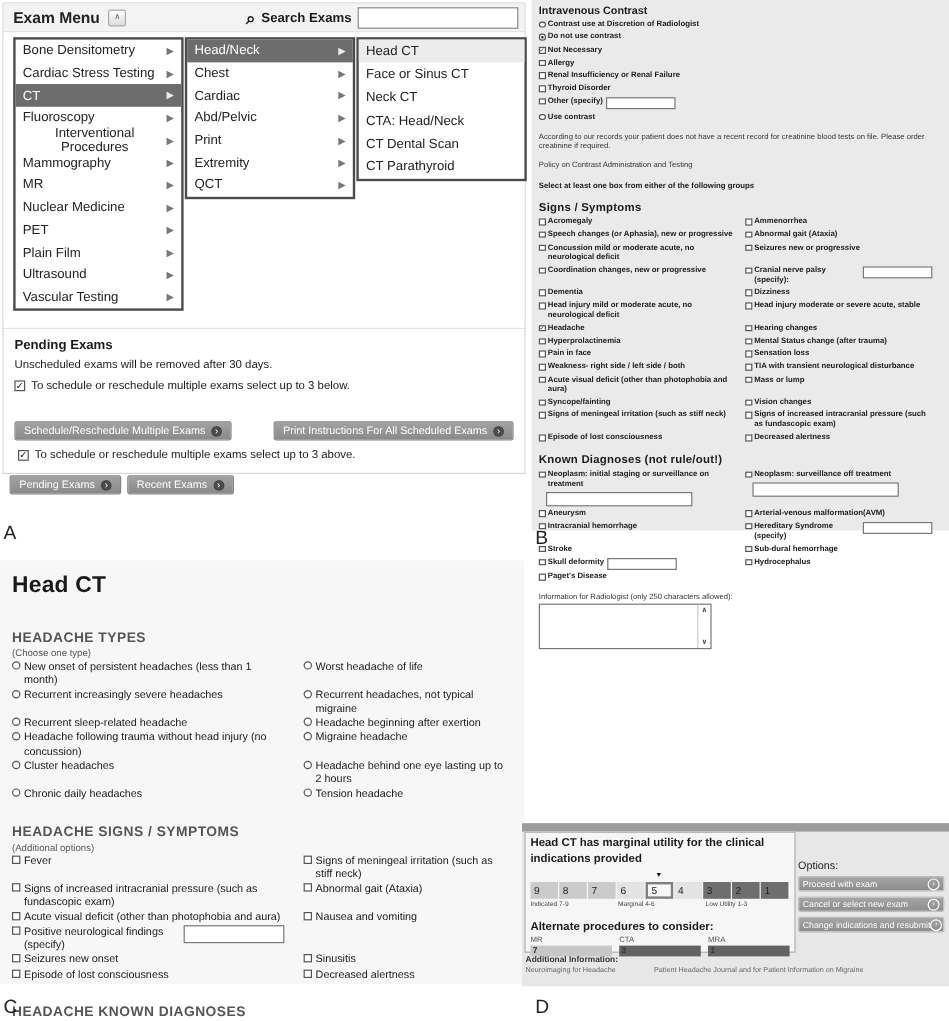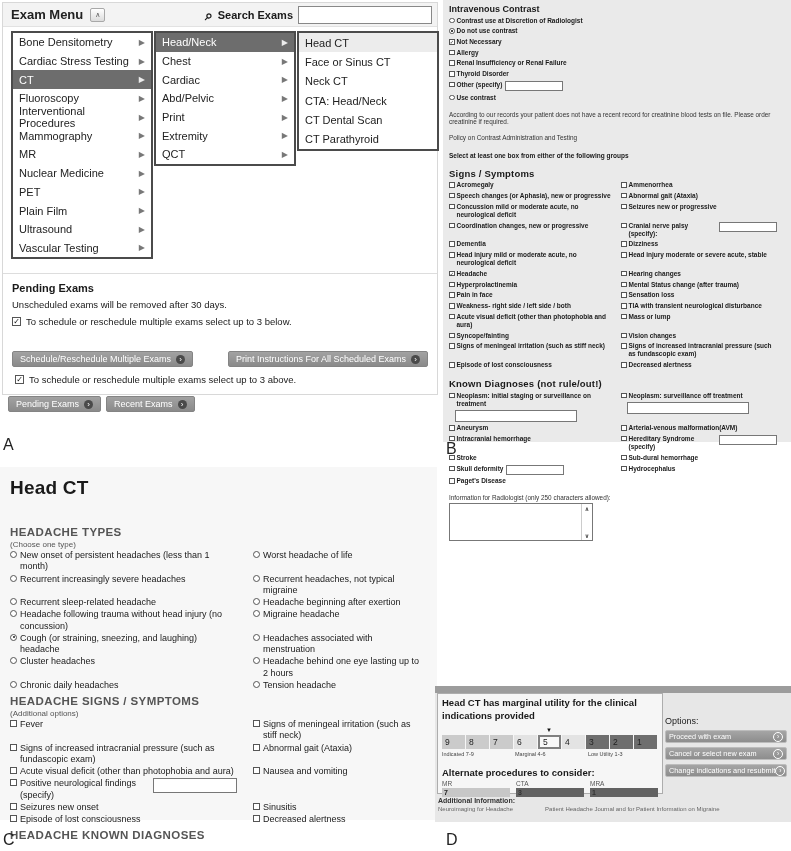--- a/index.html
+++ b/index.html
@@ -27,21 +27,21 @@
   .a-header{height:23px;background:#f3f3f3;border-bottom:1px solid #e2e2e2;display:flex;align-items:center;padding:0 5px;}
   .a-title{font-size:13px;font-weight:bold;color:#222;margin-left:3px;}
   .caret-btn{width:13px;height:12px;border:1px solid #a8a8a8;border-radius:2px;background:linear-gradient(#fff,#dcdcdc);
       font-size:7px;line-height:11px;text-align:center;color:#555;margin-left:7px;}
   .a-search{margin-left:auto;display:flex;align-items:center;gap:5px;}
   .search-glyph{font-size:14px;font-weight:bold;line-height:12px;}
   .a-search-label{font-size:11px;font-weight:bold;}
   .a-search input{width:128px;height:14px;border:1px solid #888;font-size:10px;}
   .a-body{position:relative;height:246px;background:#fff;}
   .menu{position:absolute;top:4px;background:#fff;border:2px solid #4b4b4b;}
-  #menu1{left:8px;width:138px;}
+  #menu1{left:8px;width:138px;text-align:center;}
   #menu2{left:151px;width:138px;}
   #menu3{left:294px;width:138px;}
   .menu-item{display:flex;align-items:center;height:18.7px;padding:0 6px;font-size:11px;color:#222;}
   #menu3 .menu-item{height:19.3px;}
   .menu-item .arrow{margin-left:auto;font-size:8px;color:#787878;}
   .menu-item.selected{background:#6d6d6d;color:#fff;}
   .menu-item.selected .arrow{color:#ececec;}
   .menu-item.hl{background:#ececec;}
   .pending{border-top:1px solid #ddd;padding:8px 9px 9px;}
   .p-title{font-size:11px;font-weight:bold;}
@@ -81,21 +81,21 @@
   .c-title{font-size:19px;font-weight:bold;margin-top:8px;letter-spacing:0.2px;}
   .c-head{font-size:11.5px;font-weight:bold;color:#555;letter-spacing:0.4px;}
   .c-sub{font-size:8px;color:#555;margin-top:2px;}
   #c-types-head{margin-top:27px;}
   .rows-c .row{display:grid;grid-template-columns:243px 184px;}
   .rows-c .cell{font-size:9px;margin-top:1px;padding-right:16px;}
   #panelC .radio{width:7px;height:7px;margin-top:1px;}
   #panelC .cb{width:7px;height:7px;font-size:6px;margin-top:1px;}
   #panelC .lbl{margin-left:3px;}
   #panelC .txt{height:13px;width:82px;margin-left:6px;}
-  .c-head2{margin-top:4px;}
+  .c-head2{margin-top:20px;}
 
   
   #panelD{position:absolute;left:435px;top:686px;width:356px;height:136px;background:#e7e7e7;}
   .d-strip{height:7px;background:#9c9c9c;}
   .d-box{position:absolute;left:2px;top:7px;width:226px;height:101px;background:#f6f6f6;
       border:1px solid #adadad;box-sizing:border-box;padding:3px 4px;}
   .d-msg{font-size:9.5px;font-weight:bold;line-height:1.35;}
   .scale{position:relative;margin-top:12px;height:14px;}
   .scale .scell{position:absolute;top:0;width:23px;height:14px;font-size:8.5px;line-height:14px;
       padding-left:3px;box-sizing:border-box;color:#222;}
@@ -576,30 +576,20 @@
           <span class="radio"></span>
           <span class="lbl">Headache following trauma without head injury (no concussion)</span>
         </div>
         <div class="cell">
           <span class="radio"></span>
           <span class="lbl">Migraine headache</span>
         </div>
       </div>
       <div class="row">
         <div class="cell">
-          <span class="radio on"></span>
-          <span class="lbl">Cough (or straining, sneezing, and laughing) headache</span>
-        </div>
-        <div class="cell">
-          <span class="radio"></span>
-          <span class="lbl">Headaches associated with menstruation</span>
-        </div>
-      </div>
-      <div class="row">
-        <div class="cell">
           <span class="radio"></span>
           <span class="lbl">Cluster headaches</span>
         </div>
         <div class="cell">
           <span class="radio"></span>
           <span class="lbl">Headache behind one eye lasting up to 2 hours</span>
         </div>
       </div>
       <div class="row">
         <div class="cell">

